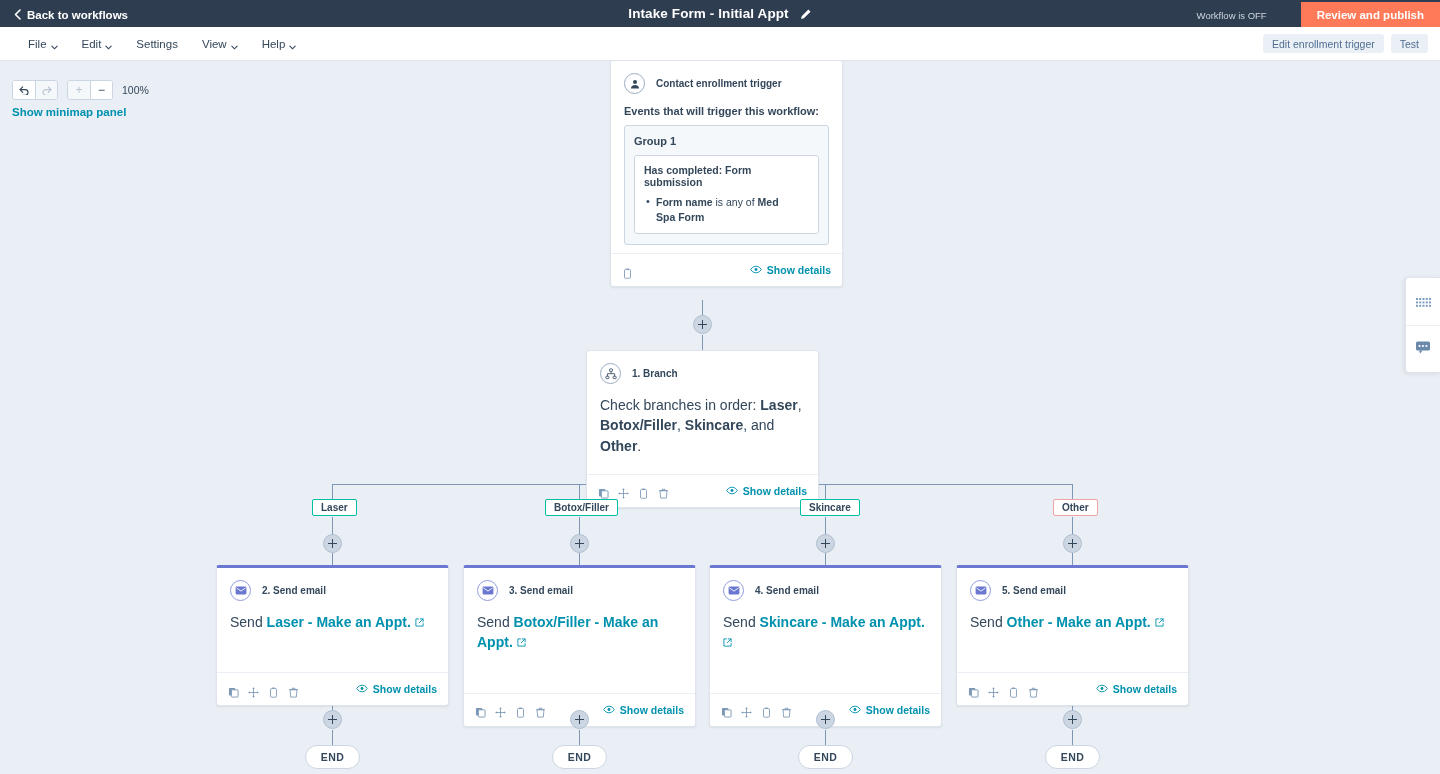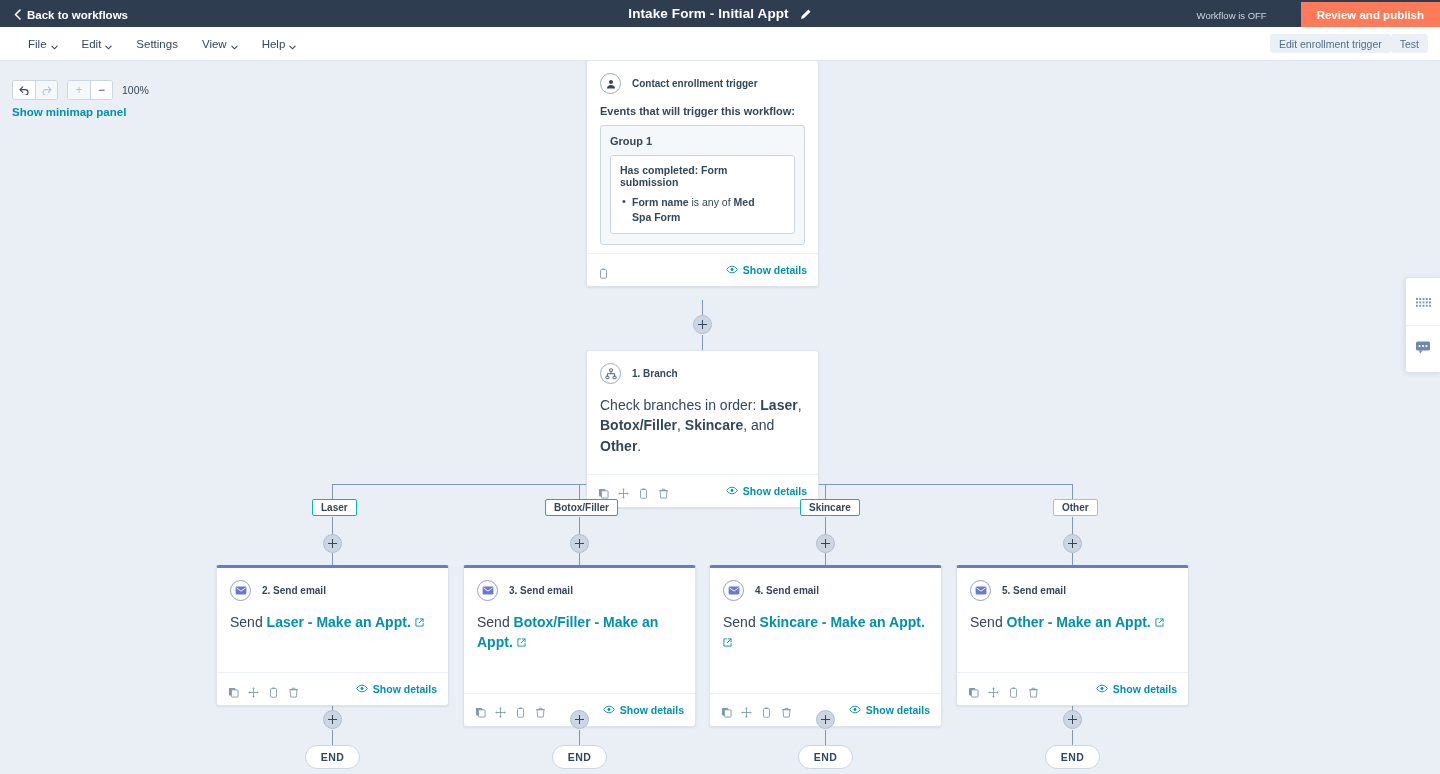--- a/index.html
+++ b/index.html
@@ -54,21 +54,21 @@
     border-bottom: 1px solid #dfe3eb;
     display: flex; align-items: center;
   }
   .menu-items { display: flex; align-items: center; margin-left: 18px; gap: 4px; }
   .menu-item {
     display: flex; align-items: center; gap: 4px;
     font-size: 11.5px; color: #33475b; font-weight: 500;
     padding: 4px 10px; cursor: pointer; white-space: nowrap;
   }
   .caret { width: 7px; height: 7px; display: inline-block; }
-  .menubar-right { margin-left: auto; display: flex; align-items: flex-end; padding-right: 12px; }
+  .menubar-right { margin-left: auto; display: flex; align-items: flex-end; gap: 7px; padding-right: 12px; }
   .btn-sec {
     background: #eaf0f6; color: #506e91;
     font-size: 10.5px; font-weight: 500;
     border: none; border-radius: 3px;
     height: 19px; padding: 0 9px; cursor: pointer; white-space: nowrap;
     font-family: "Liberation Sans", sans-serif;
   }
 
   
   .zoomrow {
@@ -318,21 +318,21 @@
   <div class="vline" style="left:332px; top:634px; height:16px;"></div>
   <div class="vline" style="left:579px; top:634px; height:16px;"></div>
   <div class="vline" style="left:825px; top:634px; height:16px;"></div>
   <div class="vline" style="left:1072px; top:634px; height:16px;"></div>
 
   <div class="vline" style="left:332px; top:669px; height:15px;"></div>
   <div class="vline" style="left:579px; top:669px; height:15px;"></div>
   <div class="vline" style="left:825px; top:669px; height:15px;"></div>
   <div class="vline" style="left:1072px; top:669px; height:15px;"></div>
 
-  <div class="card" style="left:586px; top:-1px; width:233px;">
+  <div class="card" style="left:610px; top:-1px; width:233px;">
     <div class="card-body">
       <div class="card-head">
         <span class="icon-circle">
           <svg width="12" height="12" viewBox="0 0 16 16">
               <circle cx="8" cy="5.2" r="2.7" fill="#33475b"></circle>
               <path d="M2.6 14c0-3 2.4-4.8 5.4-4.8s5.4 1.8 5.4 4.8z" fill="#33475b"></path>
             </svg>
         </span>
         <span class="card-title">Contact enrollment trigger</span>
       </div>

